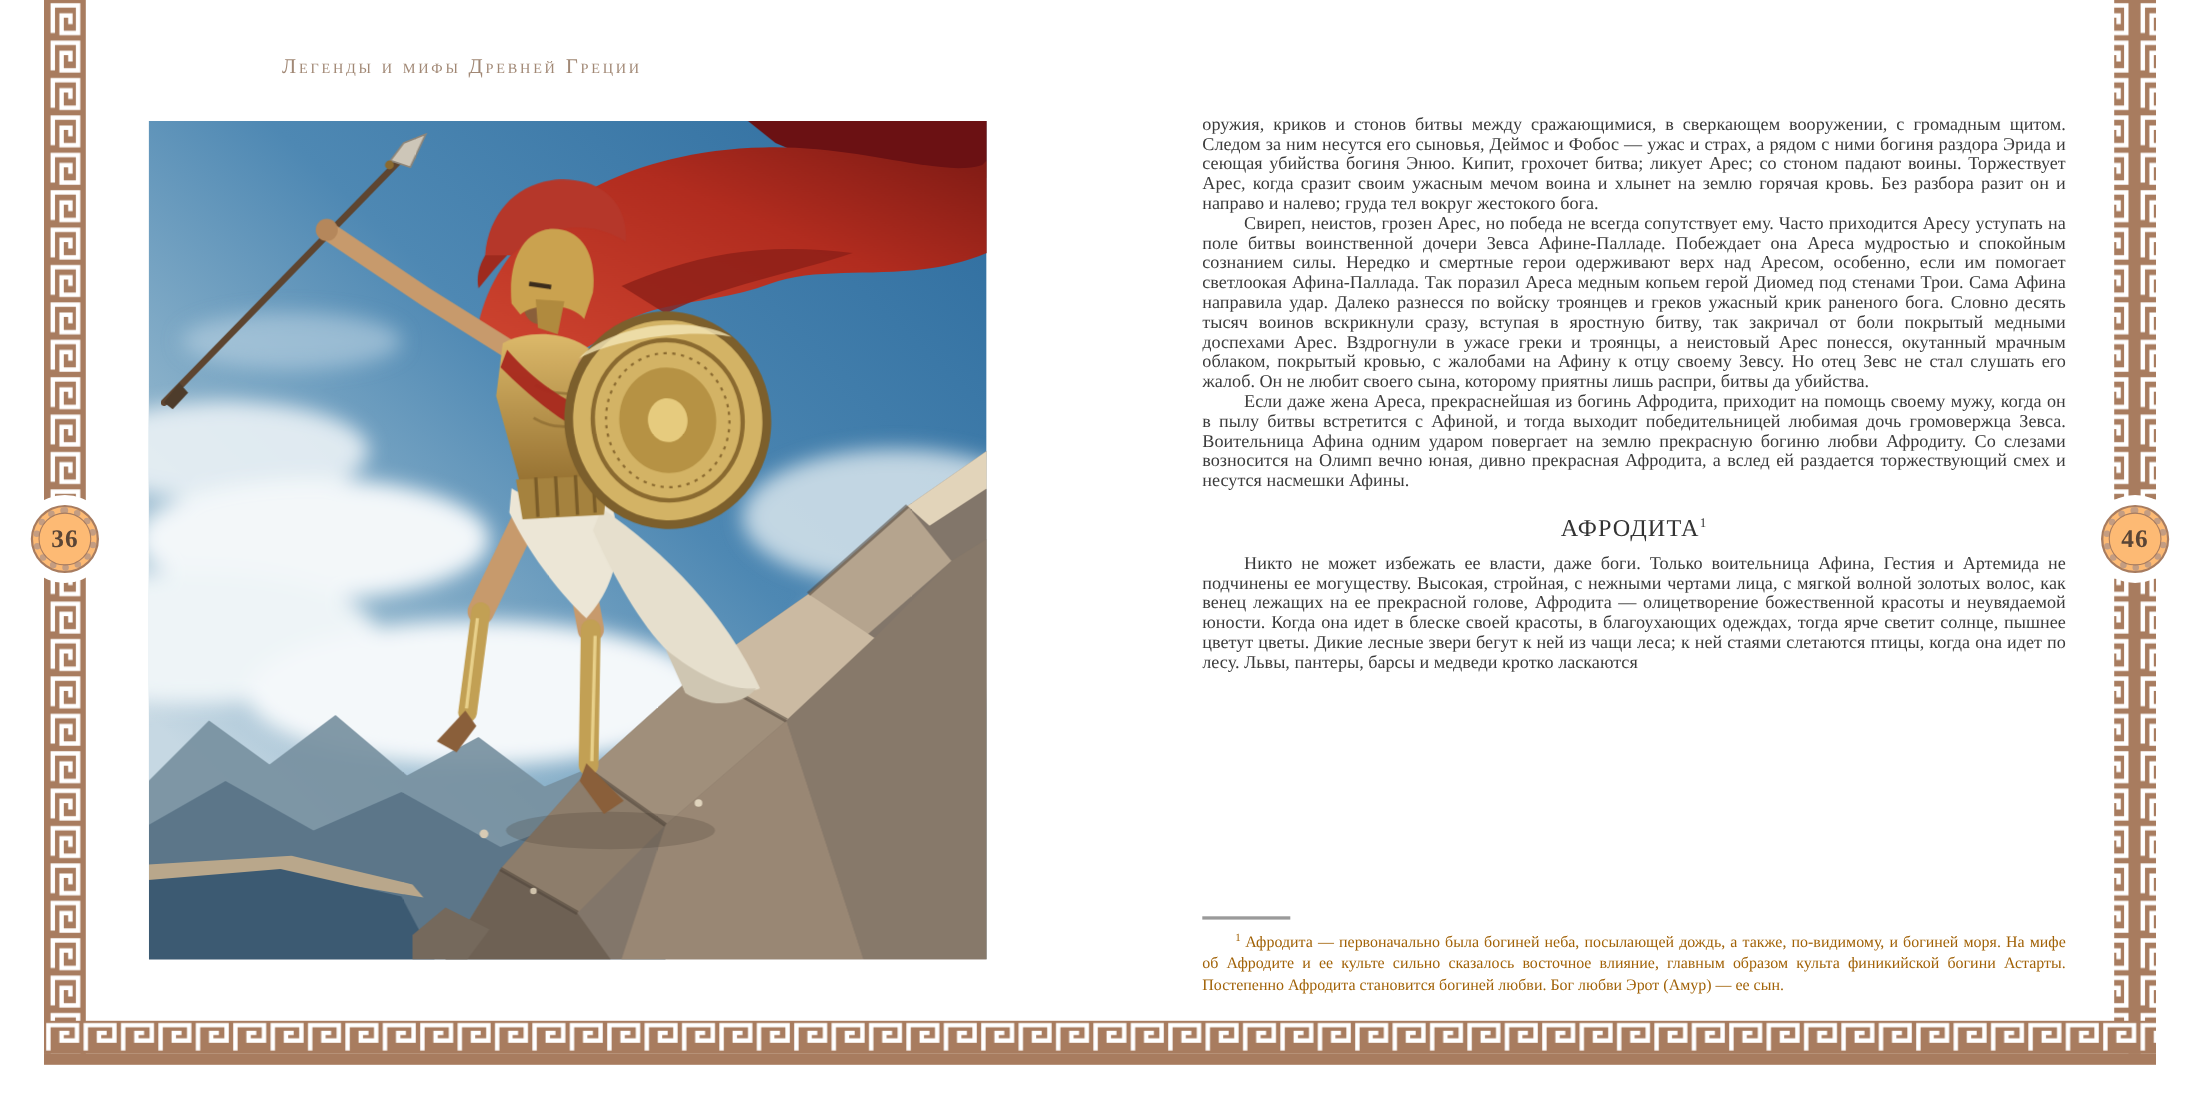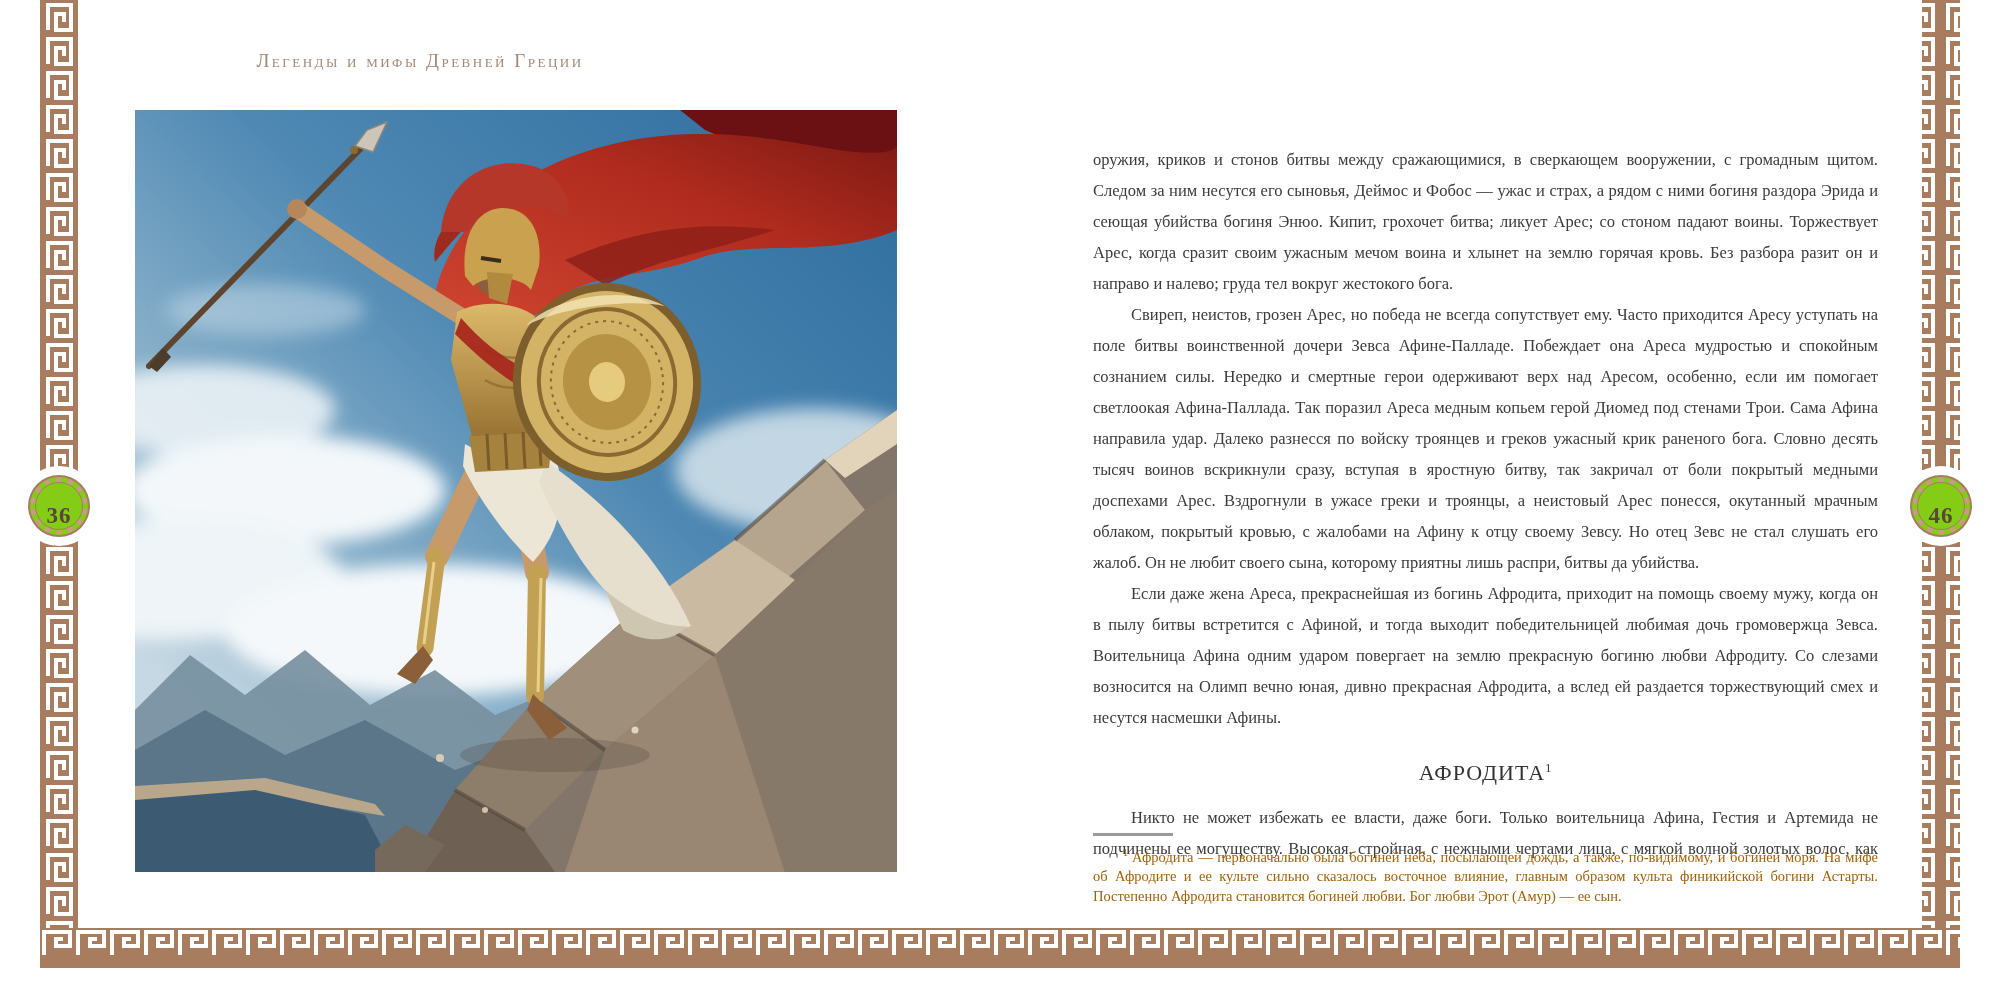--- a/index.html
+++ b/index.html
@@ -4,44 +4,44 @@
 <style>
   html,body{margin:0;padding:0;background:#ffffff;}
   body{width:2000px;height:999px;overflow:hidden;
        font-family:"Liberation Serif","DejaVu Serif",serif;}
   .spread{position:relative;width:2000px;height:999px;background:#ffffff;}
 
   .border-svg{position:absolute;left:0;top:0;}
 
   
   .badge{position:absolute;width:46px;height:46px;border:6px dotted #c49d82;
-         border-radius:50%;background:#84cc16;
+         border-radius:50%;background:#fdba74;
          box-shadow:0 0 0 2px #a87c5f, 0 0 0 11px #ffffff;
-         display:flex;align-items:flex-end;justify-content:center;margin-top:16px;}
+         display:flex;align-items:center;justify-content:center;}
   .badge::before{content:"";position:absolute;inset:-1px;border-radius:50%;
          border:1px solid #a87c5f;}
   .badge span{font-size:23px;font-weight:bold;color:#5a4536;letter-spacing:1px;}
   .badge-left{left:30px;top:461px;}
   .badge-right{left:1912px;top:461px;}
 
   
   .running-header{position:absolute;top:36px;text-align:center;
          font-variant:small-caps;font-size:19px;letter-spacing:2.5px;
          color:#a18875;margin-top:14px;}
   .rh-left{left:135px;width:570px;}
   .rh-right{left:1093px;width:716px;}
 
   
   .illustration{position:absolute;left:135px;top:110px;width:762px;height:762px;
          overflow:hidden;}
 
   
   .text-column{position:absolute;left:1093px;top:104px;width:785px;height:726px;
-         overflow:hidden;font-size:16.5px;line-height:31px;color:#3b3b3b;
-         text-align:justify;margin-top:40px;}
+         overflow:hidden;font-size:16.5px;line-height:18px;color:#3b3b3b;
+         text-align:justify;}
   .text-column p{margin:0;}
   .text-column p.ind{text-indent:38px;}
   .section-heading{margin:20px 0 14px;text-align:center;font-weight:normal;
          font-size:22px;letter-spacing:1px;color:#333333;}
   .section-heading sup{font-size:12px;}
 
   .footnote-block{position:absolute;left:1093px;top:833px;width:785px;
          color:#a16207;}
   .fn-rule{width:80px;border-top:3px solid #9a9a9a;margin-bottom:7px;}
   .fn-text{margin:0;font-size:14.5px;line-height:19.6px;text-align:justify;

